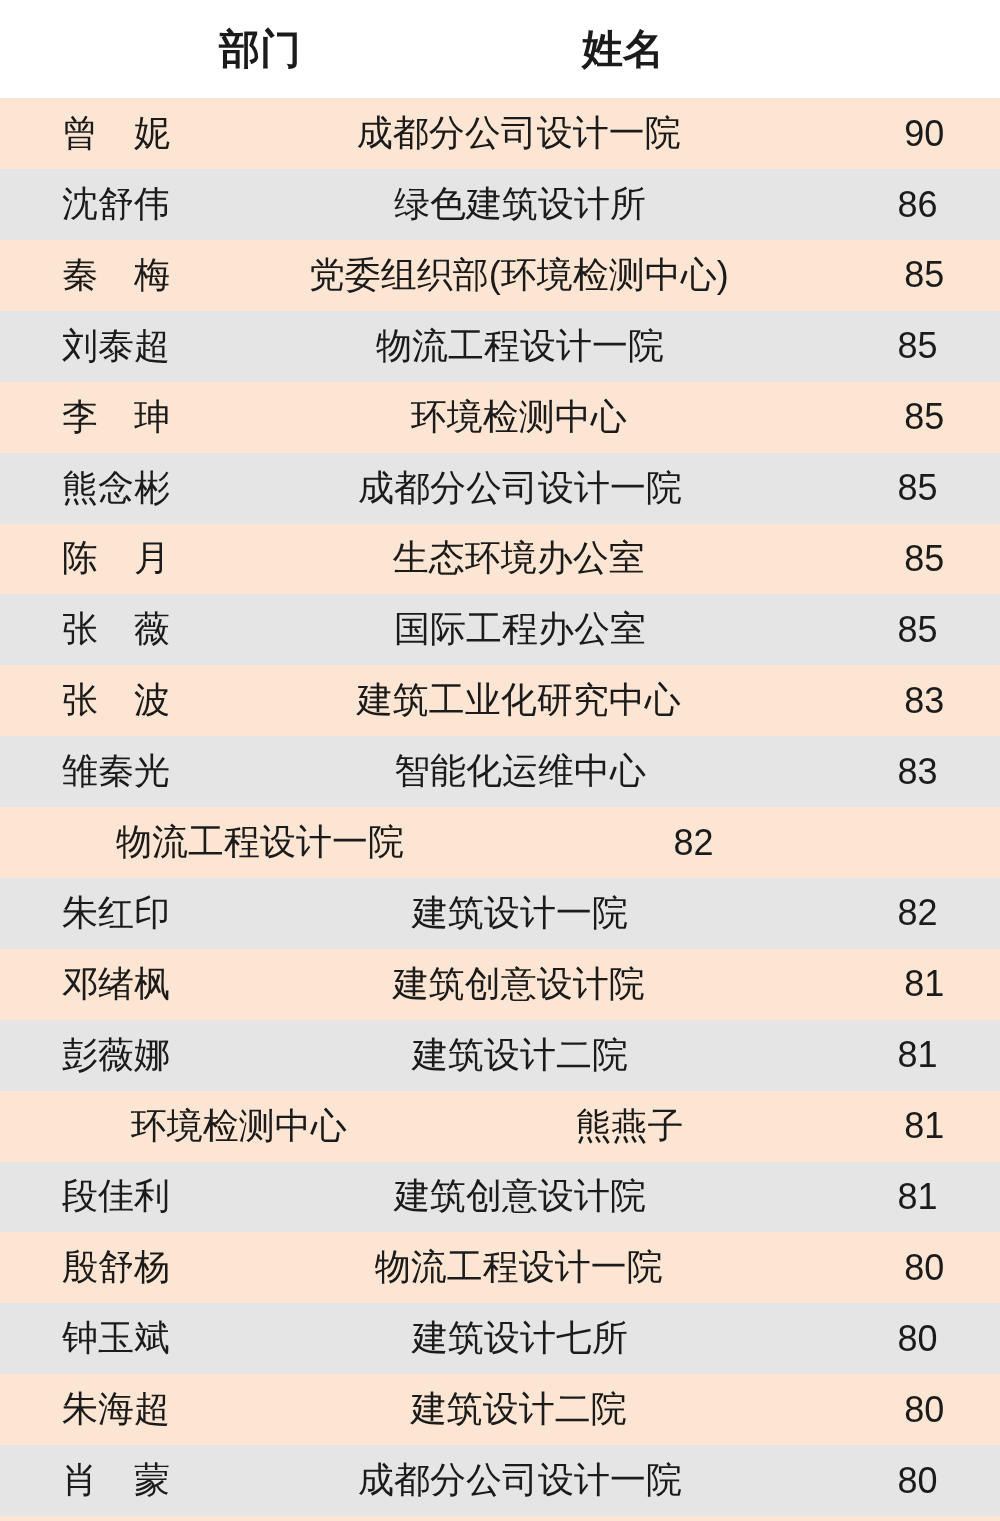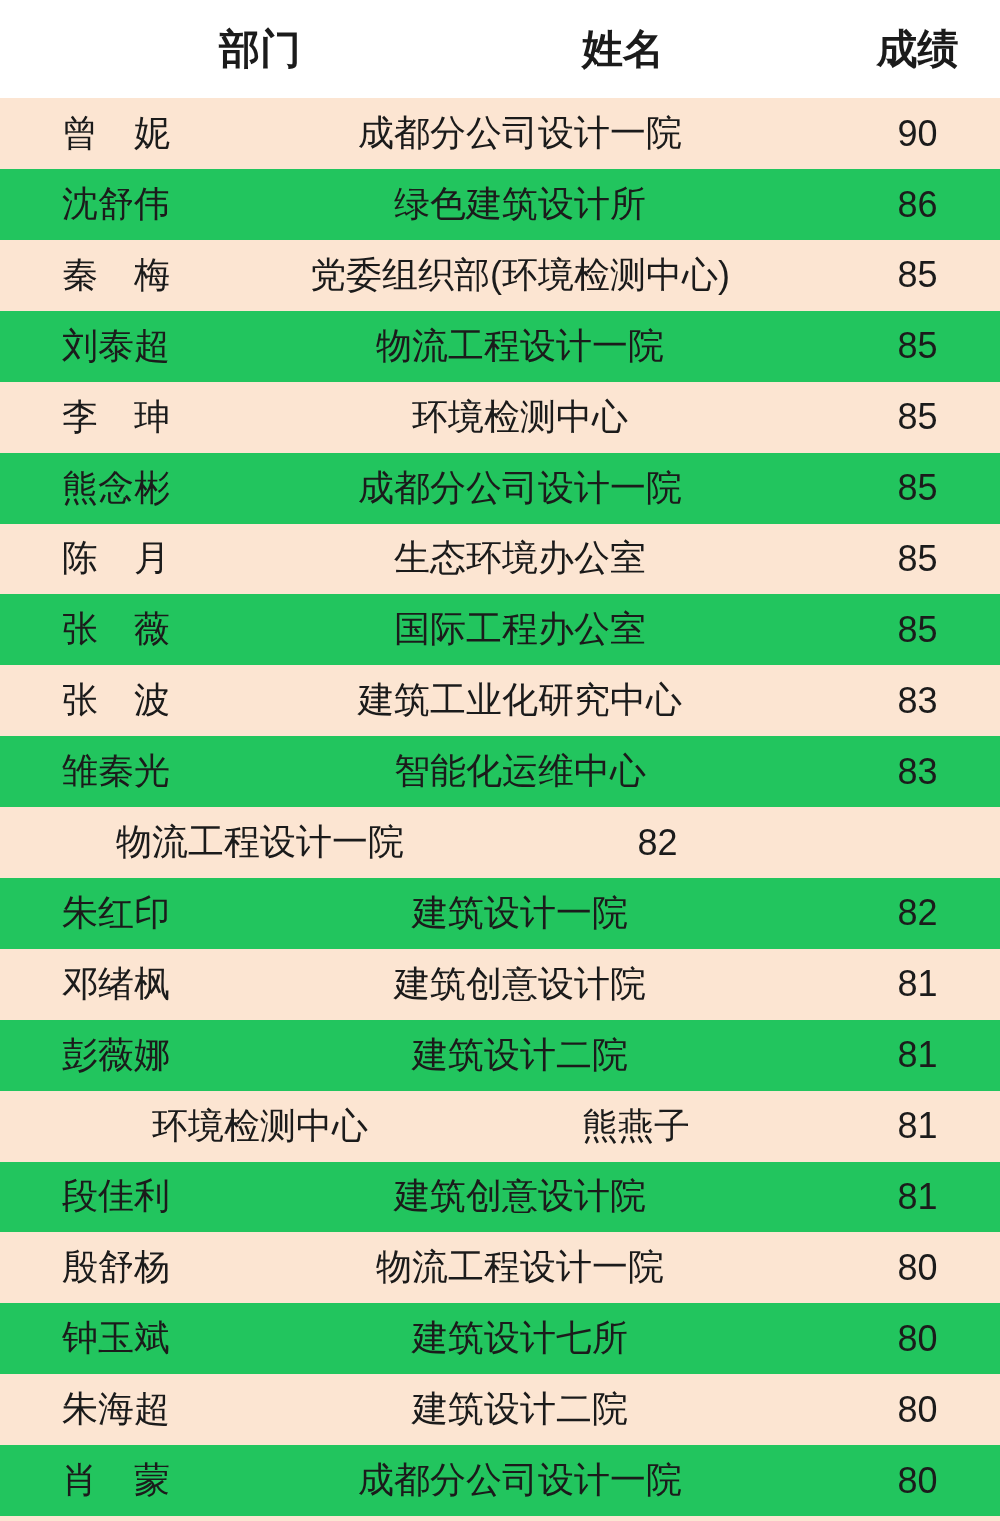--- a/index.html
+++ b/index.html
@@ -27,24 +27,25 @@
     align-items: center;
     font-weight: 700;
     font-size: 41px;
     background: #ffffff;
   }
   .row {
     height: 70.9px;
     display: flex;
     align-items: center;
     font-size: 36px;
-    background: #22c55e;
+    background: #e5e5e5;
   }
   .row.shaded {
     background: #FCE5D2;
+    gap: 36px;
   }
   .cell { box-sizing: border-box; }
   .cell.name {
     width: 26%;
     padding-left: 62px;
     text-align: left;
     white-space: pre;
   }
   .cell.dept {
     width: 52%;
@@ -64,21 +65,20 @@
     background: #FCE5D2;
   }
 </style>
 </head>
 <body>
 
 <div class="score-table">
   <div class="header-row">
     <div class="cell dept">部门</div>
     <div class="cell name">姓名</div>
-    <div class="cell score">成绩</div>
   </div>
   <div id="table-body">
   <div class="row shaded">
     <div class="cell name">曾　妮</div>
     <div class="cell dept">成都分公司设计一院</div>
     <div class="cell score">90</div>
   </div>
 
   <div class="row">
     <div class="cell name">沈舒伟</div>

